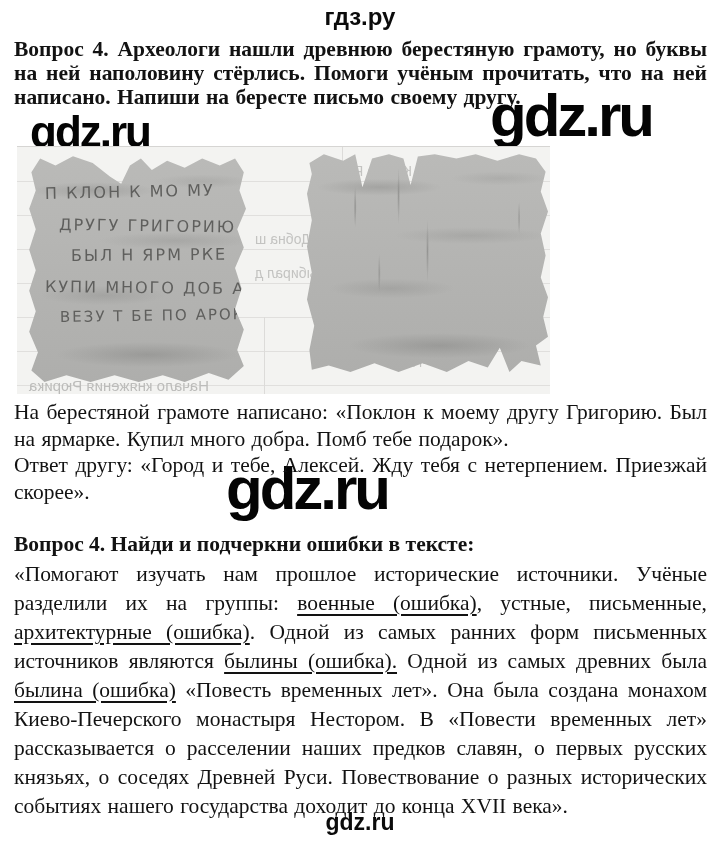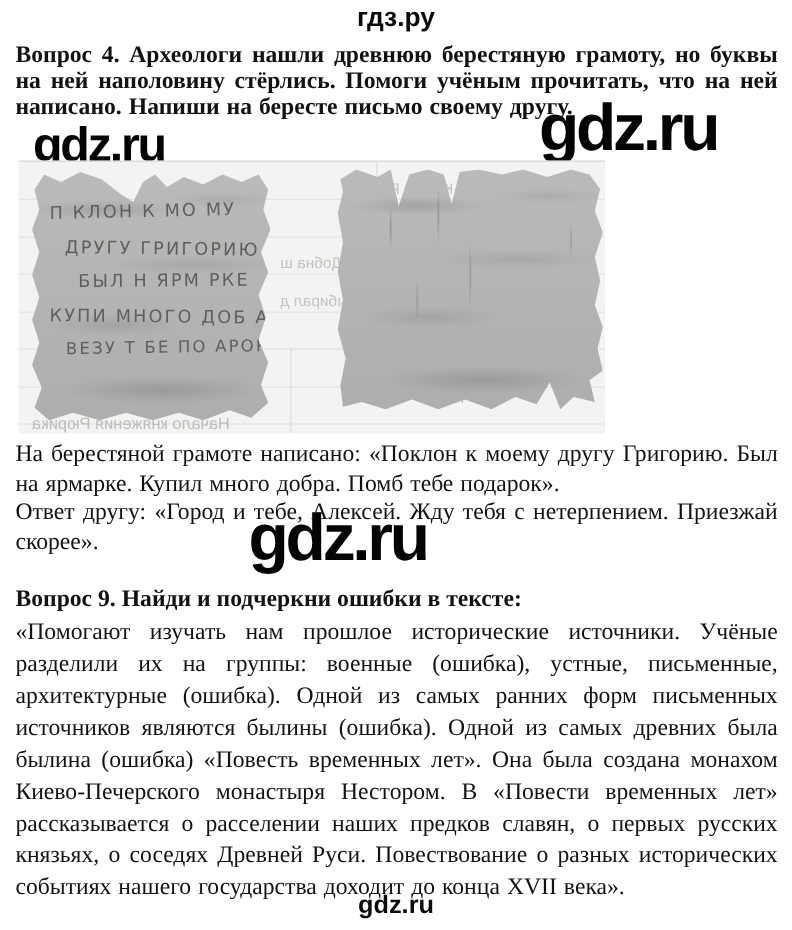--- a/index.html
+++ b/index.html
@@ -19,21 +19,21 @@
   .wm-right{left:490px;top:86px;font-size:60px;letter-spacing:-3px;}
   .wm-mid{left:226px;top:459px;font-size:60px;letter-spacing:-3px;}
   
   .para{position:absolute;left:14px;width:693px;font-size:21.5px;
     text-align:justify;word-spacing:1px;}
   .q4{top:37px;font-weight:700;line-height:24px;}
   .ans-a{top:399px;line-height:27px;}
   .ans-b{top:452px;line-height:27px;}
   .q5-heading{position:absolute;left:14px;top:532px;font-size:21.5px;font-weight:700;}
   .q5-para{top:560px;line-height:29px;}
-  .useg{text-decoration-thickness:1.5px;text-underline-offset:4px;}
+  .useg{text-decoration:underline;text-decoration-thickness:1.5px;text-underline-offset:4px;}
   
   .illustration{
     position:absolute;left:17px;top:146px;width:533px;height:247px;overflow:hidden;
     background-color:#f3f3f1;
     background-image:repeating-linear-gradient(180deg,
       rgba(0,0,0,0) 0px,rgba(0,0,0,0) 33px,#e0dfdd 33px,#e0dfdd 34px);
     background-position:0 1px;
     border-top:1px solid #d6d5d3;
   }
   .vline{position:absolute;width:1px;background:#dcdbd9;}
@@ -123,16 +123,16 @@
         <div>КУПИ МНОГО ДОБ А</div>
         <div>ВЕЗУ Т БЕ ПО АРОК</div>
       </div>
   </div>
   <div class="bark bark-right"></div>
 </div>
 
 <div class="para ans-a">На берестяной грамоте написано: «Поклон к моему другу Григорию. Был на ярмарке. Купил много добра. Помб тебе подарок».</div>
 <div class="para ans-b">Ответ другу: «Город и тебе, Алексей. Жду тебя с нетерпением. Приезжай скорее».</div>
 
-<div class="q5-heading">Вопрос 9. Найди и подчеркни ошибки в тексте:</div>
+<div class="q5-heading">Вопрос 4. Найди и подчеркни ошибки в тексте:</div>
 <div class="para q5-para"><span>«Помогают изучать нам прошлое исторические источники. Учёные разделили их на группы: </span><span class="useg">военные (ошибка)</span><span>, устные, письменные, </span><span class="useg">архитектурные (ошибка)</span><span>. Одной из самых ранних форм письменных источников являются </span><span class="useg">былины (ошибка).</span><span> Одной из самых древних была </span><span class="useg">былина (ошибка)</span><span> «Повесть временных лет». Она была создана монахом Киево-Печерского монастыря Нестором. В «Повести временных лет» рассказывается о расселении наших предков славян, о первых русских князьях, о соседях Древней Руси. Повествование о разных исторических событиях нашего государства доходит до конца XVII века».</span></div>
 
 <div class="logo-row logo-bottom">gdz.ru</div>
 
 </body></html>

